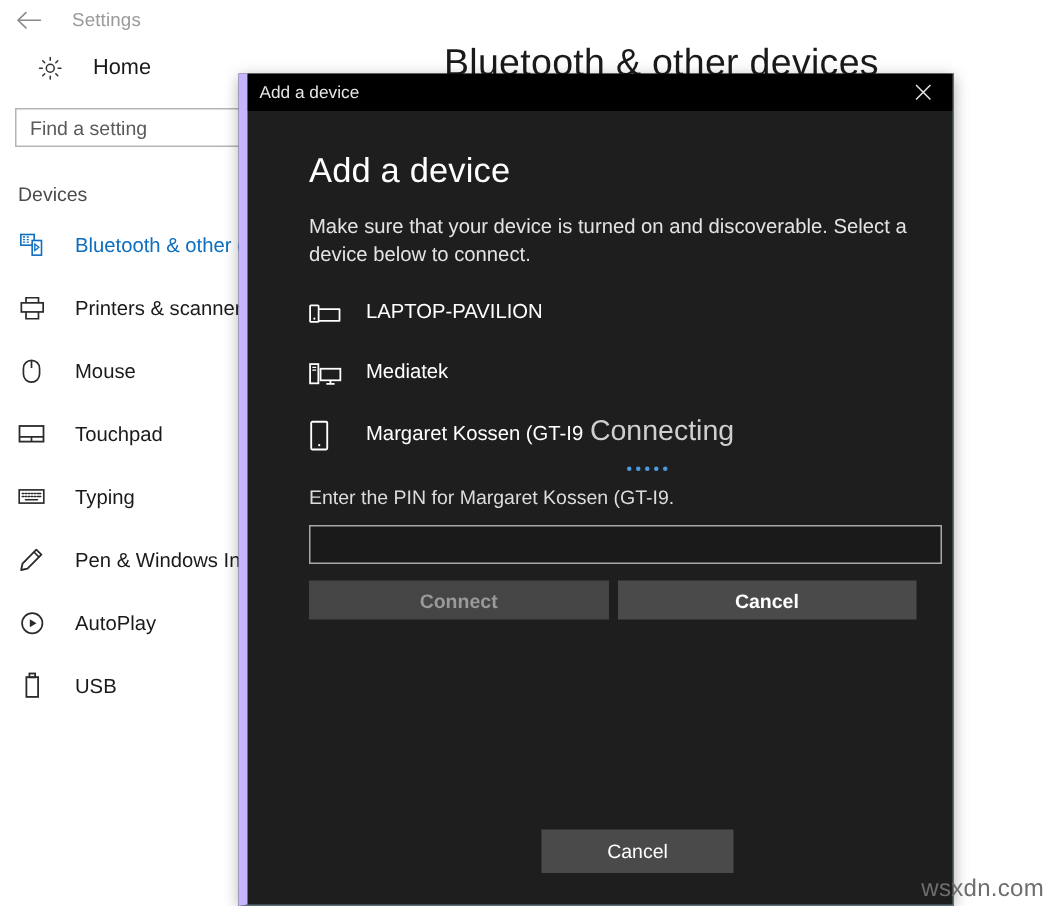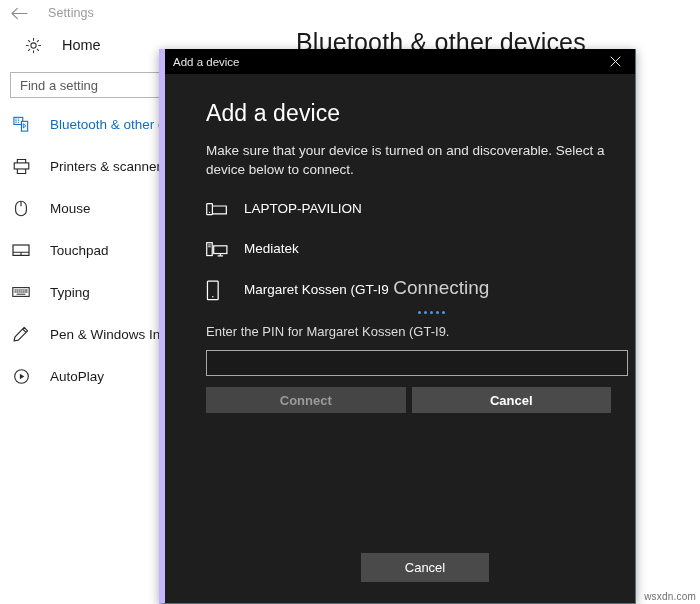--- a/index.html
+++ b/index.html
@@ -280,21 +280,21 @@
     border: none;
     box-sizing: border-box;
     margin-left: 50px;
   }
 
   
   #watermark {
     position: absolute;
     right: 4px;
     bottom: 2px;
-    font-size: 10px;
+    font-size: 16px;
     color: #6e6e6e;
     letter-spacing: .2px;
   }
 </style>
 </head>
 <body>
 
 <div id="settings-window">
 
   <div id="settings-titlebar">
@@ -317,20 +317,21 @@
           <path d="M10 1.6v2.2M10 16.2v2.2M18.4 10h-2.2M3.8 10H1.6M15.9 4.1l-1.55 1.55M5.65 14.35 4.1 15.9M15.9 15.9l-1.55-1.55M5.65 5.65 4.1 4.1" stroke="currentColor" stroke-width="1.2" stroke-linecap="round"></path>
         </svg>
       </span>
       <span class="label">Home</span>
     </div>
 
     <div id="search-box">
       <span id="search-input-text">Find a setting</span>
     </div>
 
+    <div id="devices-heading">Devices</div>
 
     <div class="nav-list">
 
       <div class="nav-item selected">
         <span class="glyph">
           <svg width="16" height="16" viewBox="0 0 18 18" fill="none" aria-hidden="true">
             <rect x="1" y="1.5" width="10" height="8" stroke="currentColor" stroke-width="1.2"></rect>
             <path d="M2.6 3.4h1.6M5.4 3.4H7M2.6 5.3h1.6M5.4 5.3H7M2.6 7.2h1.6M5.4 7.2H7" stroke="currentColor" stroke-width="1"></path>
             <rect x="9.5" y="6" width="7" height="11" stroke="currentColor" stroke-width="1.2" fill="#fff"></rect>
             <path d="M11.5 13.5l3-2.4-3-2.4v4.8z" stroke="currentColor" stroke-width="1" fill="none"></path>
@@ -393,20 +394,29 @@
       <div class="nav-item">
         <span class="glyph">
           <svg width="17" height="17" viewBox="0 0 18 18" fill="none" aria-hidden="true">
             <circle cx="9" cy="9" r="7.2" stroke="currentColor" stroke-width="1.2"></circle>
             <path d="M7.3 6.1 12 9l-4.7 2.9V6.1z" fill="currentColor"></path>
           </svg>
         </span>
         <span class="label">AutoPlay</span>
       </div>
 
+      <div class="nav-item">
+        <span class="glyph">
+          <svg width="11" height="18" viewBox="0 0 11 18" fill="none" aria-hidden="true">
+            <rect x="1.6" y="3.4" width="7.8" height="13.2" stroke="currentColor" stroke-width="1.2"></rect>
+            <rect x="3.6" y="1" width="3.8" height="2.6" stroke="currentColor" stroke-width="1.2"></rect>
+          </svg>
+        </span>
+        <span class="label">USB</span>
+      </div>
 
     </div>
   </div>
 </div>
 
 <div id="add-device-dialog">
 
   <div id="dialog-titlebar">
     <span id="dialog-titlebar-text">Add a device</span>
     <span id="dialog-close-btn">

